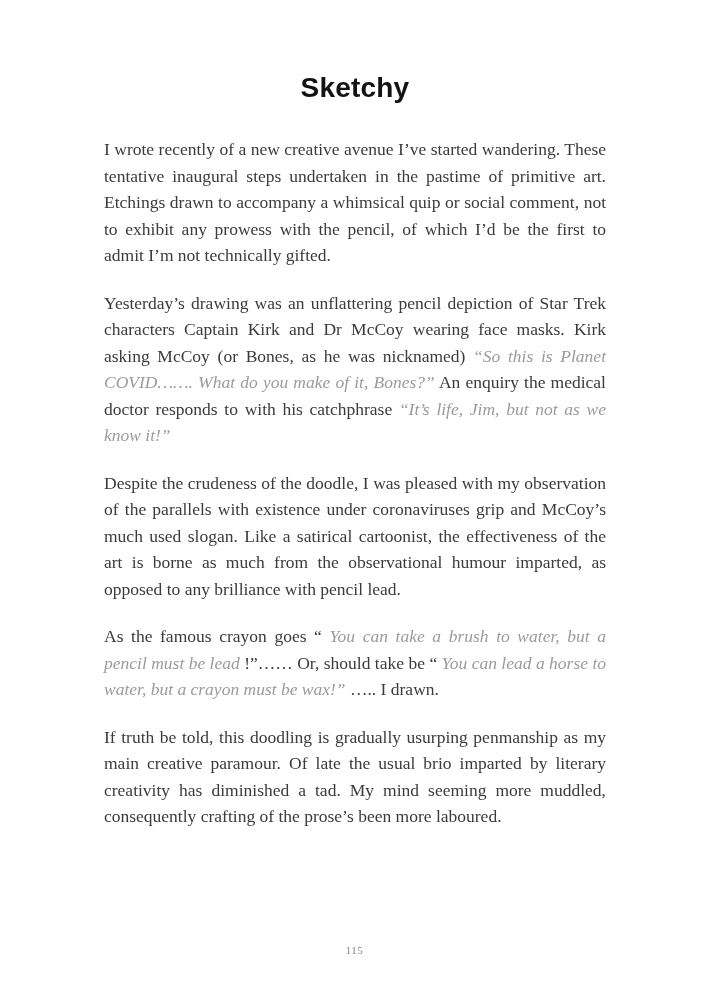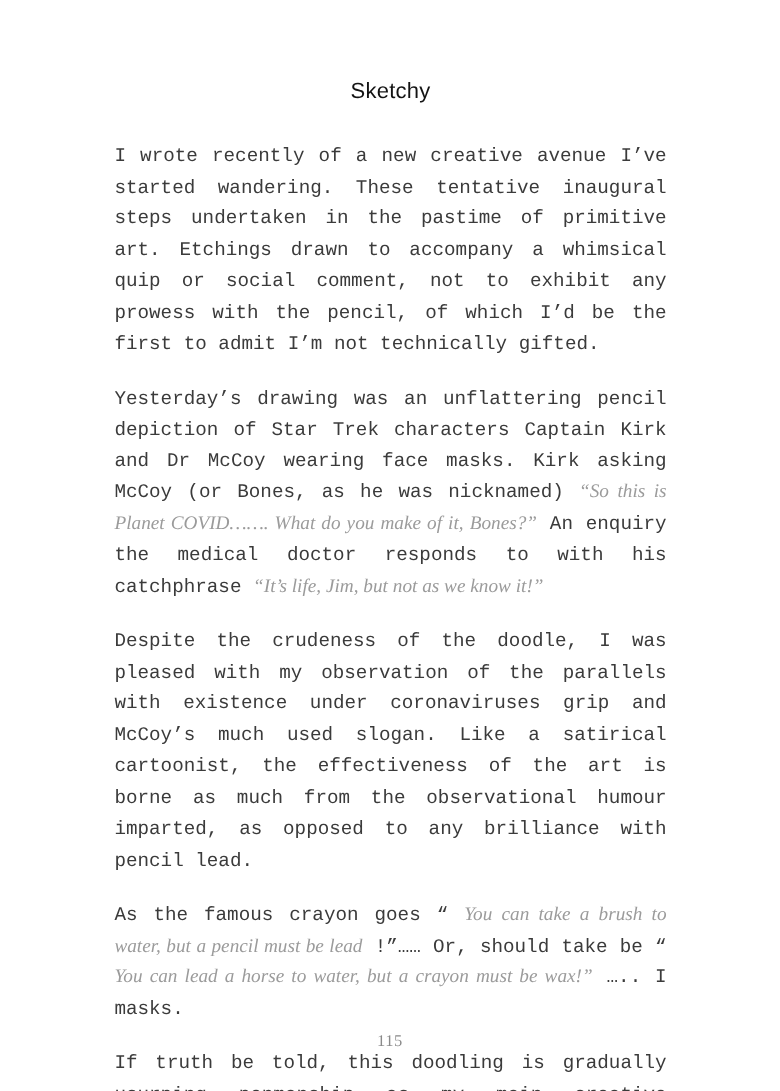--- a/index.html
+++ b/index.html
@@ -15,62 +15,61 @@
     box-sizing: border-box;
     padding: 72px 103px 0 104px;
     font-family: "Liberation Serif", serif;
     color: #3b3b3b;
     overflow: hidden;
   }
   .page-title {
     margin: 0 0 32px 0;
     text-align: center;
     font-family: "Liberation Sans", sans-serif;
-    font-weight: 400;
-    font-size: 20px;
+    font-weight: 700;
+    font-size: 28px;
     color: #131313;
     letter-spacing: 0.2px;
   }
   .body-paragraph {
     margin: 0 0 21px 0;
     text-align: justify;
     font-size: 17.5px;
     line-height: 26.5px;
     color: #3b3b3b;
   }
   .run-normal {
     font-style: normal;
     color: #3b3b3b;
-    font-family: Liberation Mono, monospace;
   }
   .run-italic {
     font-style: italic;
     color: #9b9b9b;
   }
   .page-number {
     position: absolute;
     left: 0;
     right: 0;
     bottom: 36px;
     text-align: center;
-    font-size: 15px;
+    font-size: 11px;
     color: #8a8a8a;
     letter-spacing: 0.5px;
   }
 </style>
 </head>
 <body>
 
 <div class="page">
   <h1 class="page-title">Sketchy</h1>
 
   <p class="body-paragraph"><span class="run-normal">I wrote recently of a new creative avenue I’ve started wandering. These tentative inaugural steps undertaken in the pastime of primitive art. Etchings drawn to accompany a whimsical quip or social comment, not to exhibit any prowess with the pencil, of which I’d be the first to admit I’m not technically gifted.</span></p>
 
   <p class="body-paragraph"><span class="run-normal">Yesterday’s drawing was an unflattering pencil depiction of Star Trek characters Captain Kirk and Dr McCoy wearing face masks. Kirk asking McCoy (or Bones, as he was nicknamed) </span><span class="run-italic">“So this is Planet COVID……. What do you make of it, Bones?”</span><span class="run-normal"> An enquiry the medical doctor responds to with his catchphrase </span><span class="run-italic">“It’s life, Jim, but not as we know it!”</span></p>
 
   <p class="body-paragraph"><span class="run-normal">Despite the crudeness of the doodle, I was pleased with my observation of the parallels with existence under coronaviruses grip and McCoy’s much used slogan. Like a satirical cartoonist, the effectiveness of the art is borne as much from the observational humour imparted, as opposed to any brilliance with pencil lead.</span></p>
 
-  <p class="body-paragraph"><span class="run-normal">As the famous crayon goes “ </span><span class="run-italic">You can take a brush to water, but a pencil must be lead</span><span class="run-normal"> !”…… Or, should take be “ </span><span class="run-italic">You can lead a horse to water, but a crayon must be wax!”</span><span class="run-normal"> ….. I masks.</span></p>
+  <p class="body-paragraph"><span class="run-normal">As the famous crayon goes “ </span><span class="run-italic">You can take a brush to water, but a pencil must be lead</span><span class="run-normal"> !”…… Or, should take be “ </span><span class="run-italic">You can lead a horse to water, but a crayon must be wax!”</span><span class="run-normal"> ….. I drawn.</span></p>
 
   <p class="body-paragraph"><span class="run-normal">If truth be told, this doodling is gradually usurping penmanship as my main creative paramour. Of late the usual brio imparted by literary creativity has diminished a tad. My mind seeming more muddled, consequently crafting of the prose’s been more laboured.</span></p>
 
   <div class="page-number">115</div>
 </div>
 
 </body></html>

